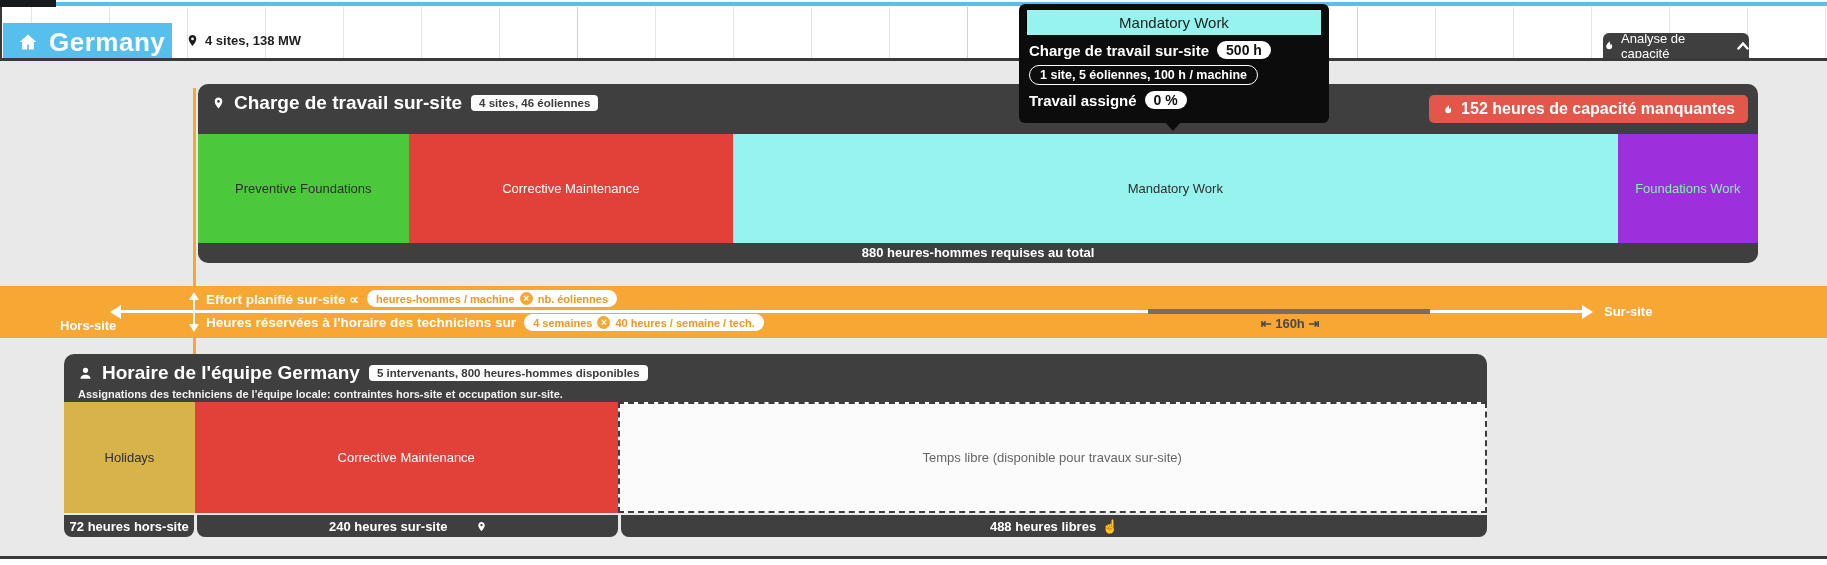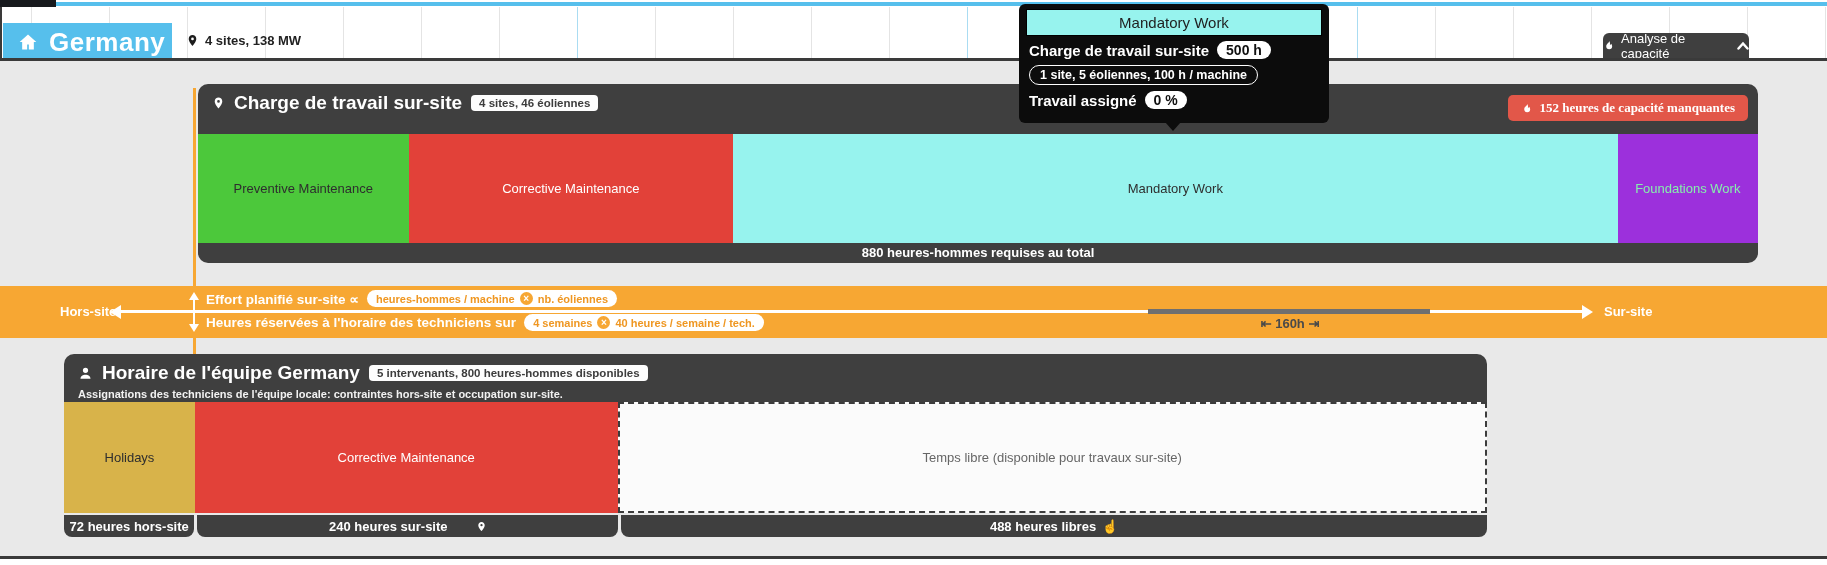--- a/index.html
+++ b/index.html
@@ -30,22 +30,22 @@
   
   .panel{position:absolute;}
   .panel-head{position:relative;background:#3f3f3f;border-radius:10px 10px 0 0;color:#fff;
               padding:8px 14px 5px;box-sizing:border-box;}
   .ph-row1{display:flex;align-items:center;gap:9px;}
   .ph-title{font-size:19px;font-weight:bold;}
   .badge{background:#fdfdfd;color:#3c3c3c;border-radius:4px;padding:2px 8px;font-size:11.5px;
          font-weight:bold;}
   .ph-desc{font-size:11px;margin-top:4px;font-weight:bold;color:#f2f2f2;}
   .alert-badge{position:absolute;right:10px;top:11px;background:#e25749;border-radius:5px;
-               color:#fff;font-weight:bold;font-size:13px;padding:5px 13px;display:flex;
-               align-items:center;gap:8px;font-family:Liberation Serif, serif;}
+               color:#fff;font-weight:bold;font-size:16px;padding:5px 13px;display:flex;
+               align-items:center;gap:8px;}
   .bar{display:flex;width:100%;}
   .seg{display:flex;align-items:center;justify-content:center;font-size:13px;box-sizing:border-box;
        cursor:pointer;}
   .seg.dashed{border:2px dashed #3c3c3c;}
   .panel-foot{background:#3f3f3f;color:#fff;height:20px;line-height:20px;border-radius:0 0 10px 10px;
               text-align:center;font-size:13px;font-weight:bold;}
   .p1{left:198px;top:84px;width:1560px;}
   .p1 .panel-head{height:50px;}
   .p1 .bar{height:109px;}
   .p2{left:64px;top:354px;width:1423px;}
@@ -60,21 +60,21 @@
   .band{position:absolute;left:0;top:286px;width:1827px;height:52px;background:#f7a733;color:#fff;}
   .band-line{position:absolute;left:120px;top:24px;width:1463px;height:3px;background:#fff;}
   .band-arrow{position:absolute;top:19px;width:0;height:0;border-top:7px solid transparent;
               border-bottom:7px solid transparent;}
   .band-arrow.left{left:110px;border-right:11px solid #fff;}
   .band-arrow.right{left:1582px;border-left:11px solid #fff;}
   .gray-seg{position:absolute;left:1148px;top:23px;width:282px;height:5px;background:#6f6f6f;}
   .range-label{position:absolute;left:1240px;top:30px;width:100px;text-align:center;color:#4a4a4a;
                font-weight:bold;font-size:13px;}
   .band-side{position:absolute;top:18px;font-size:13px;font-weight:bold;}
-  .offsite{left:60px;} .onsite{left:1604px;}
+  .offsite{left:60px;margin-top:14px;} .onsite{left:1604px;}
   .varrow-line{position:absolute;left:193px;top:13px;width:2px;height:26px;background:#fff;}
   .varrow-tri{position:absolute;left:189px;width:0;height:0;border-left:5px solid transparent;
               border-right:5px solid transparent;}
   .varrow-tri.up{top:6px;border-bottom:8px solid #fff;}
   .varrow-tri.down{top:38px;border-top:8px solid #fff;}
   .band-row{position:absolute;left:206px;display:flex;align-items:center;gap:8px;font-size:13.5px;
             font-weight:bold;white-space:nowrap;}
   .band-row1{top:4px;} .band-row2{top:28px;}
   .opill{background:#fff;color:#ef9722;border-radius:9px;padding:2px 9px;font-size:11px;
          font-weight:bold;display:flex;align-items:center;gap:5px;}
@@ -183,21 +183,21 @@
         <span class="icon">
           <svg width="11" height="13" viewBox="0 0 24 24" fill="#ffffff">
               <path d="M13.5 2c.6 3.8-6.5 6-6.5 11.5a6.5 6.5 0 0 0 13 0c0-2-.9-3.8-2-5.3-.6 1.8-1.9 2.6-3 2.6.9-2.8.4-6.4-1.5-8.8z"></path>
             </svg>
         </span>
         <span>152 heures de capacité manquantes</span>
       </div>
     </div>
     <div class="bar">
       <div class="seg" style="width: 13.5%; background: rgb(76, 200, 59); color: rgb(46, 46, 46);">
-        <span>Preventive Maintenance</span>
+        <span>Preventive Foundations</span>
       </div>
       <div class="seg" style="width: 20.8%; background: rgb(226, 65, 57); color: rgb(255, 255, 255);">
         <span>Corrective Maintenance</span>
       </div>
       <div class="seg" style="width: 56.7%; background: rgb(151, 243, 238); color: rgb(46, 46, 46);">
         <span>Mandatory Work</span>
       </div>
       <div class="seg" style="width: 9%; background: rgb(156, 48, 220); color: #86efac;">
         <span>Foundations Work</span>
       </div>

